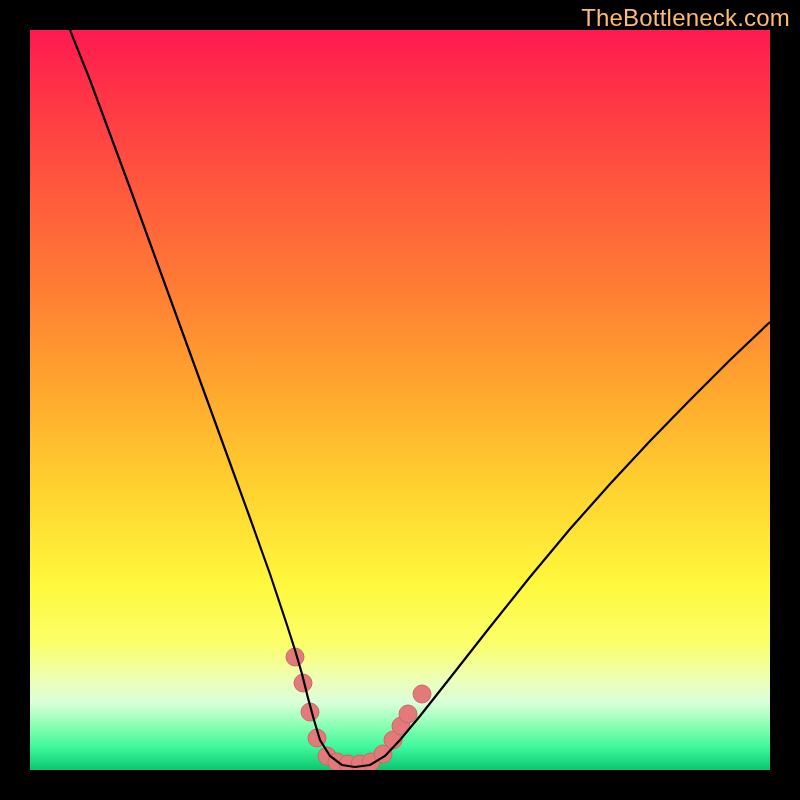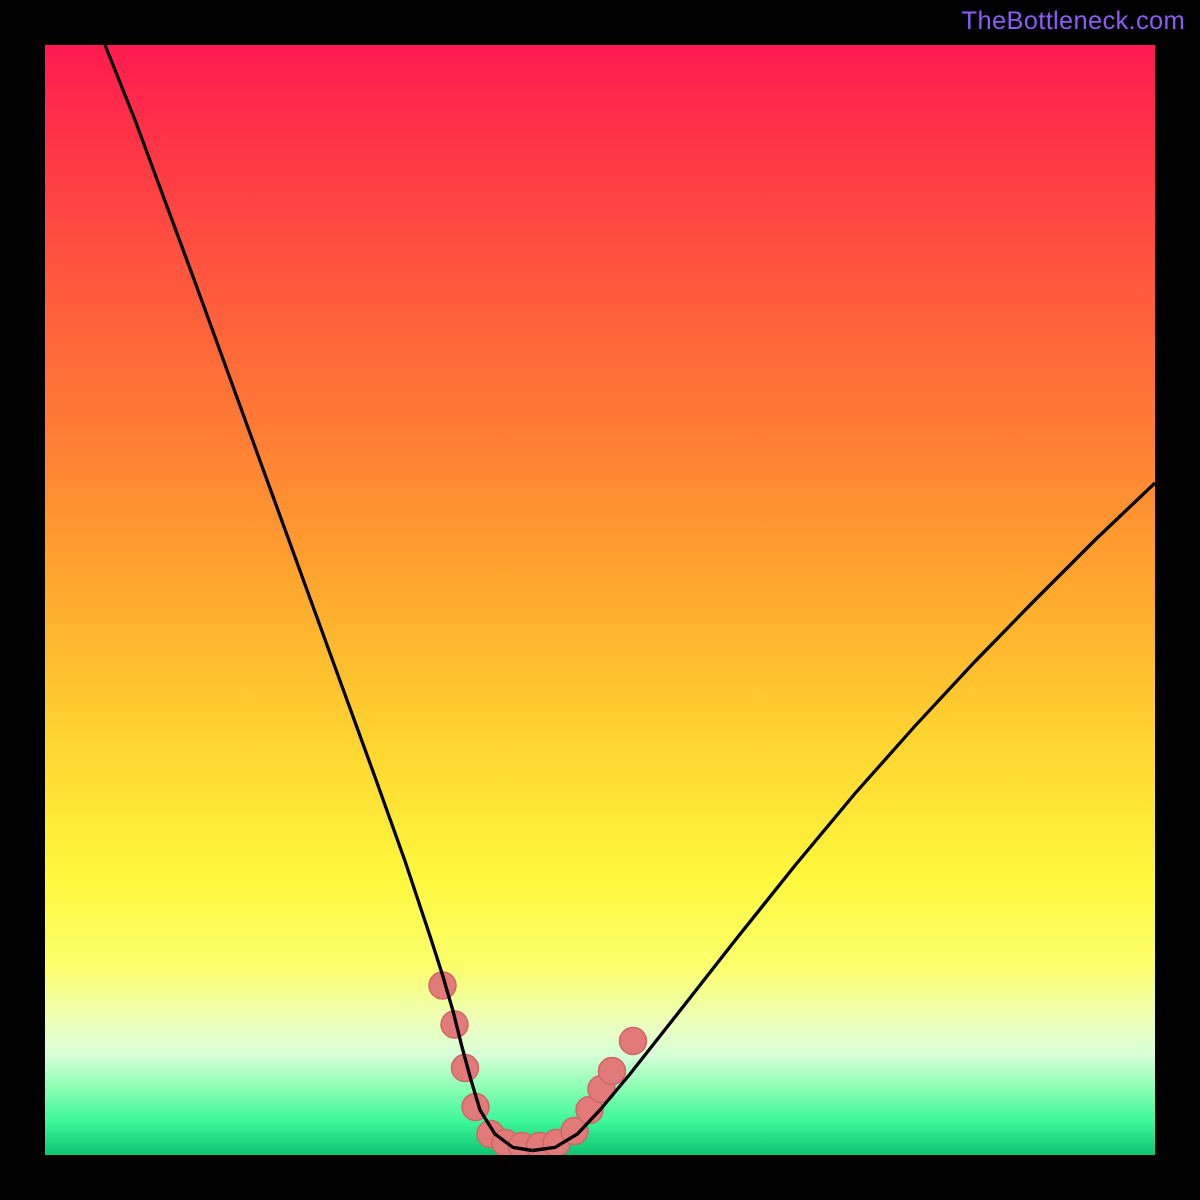--- a/index.html
+++ b/index.html
@@ -39,22 +39,22 @@
       #d8ffd9 91%,
       #8affb2 94%,
       #3cf79a 97%,
       #0cc56f 100%
     );
   }
   .watermark {
     position: absolute;
     top: 4px;
     right: 10px;
-    color: #8b5cf6;
-    font-size: 17px;
+    color: #fdba74;
+    font-size: 24px;
     font-weight: 500;
     letter-spacing: 0.2px;
   }
   svg.curves {
     position: absolute;
     left: 0;
     top: 0;
   }
 </style>
 </head>

